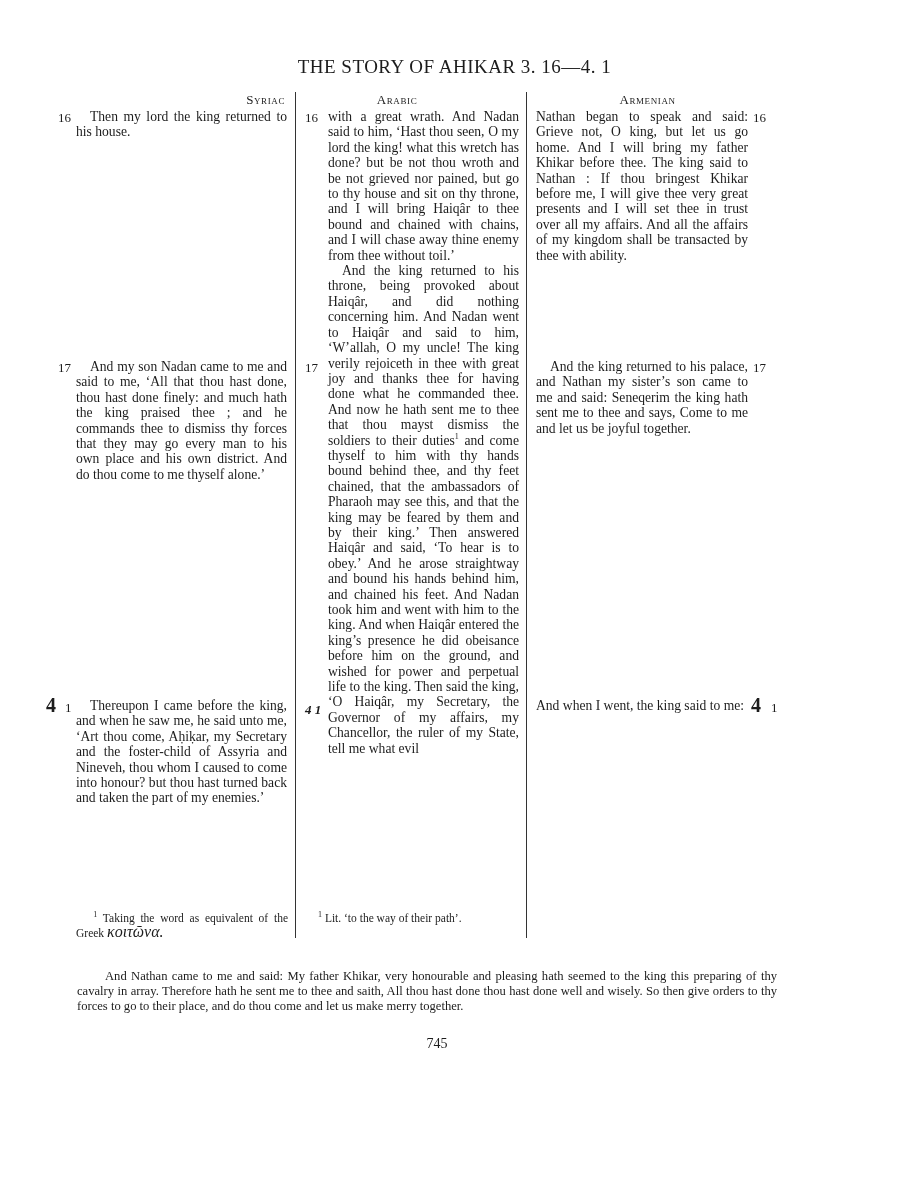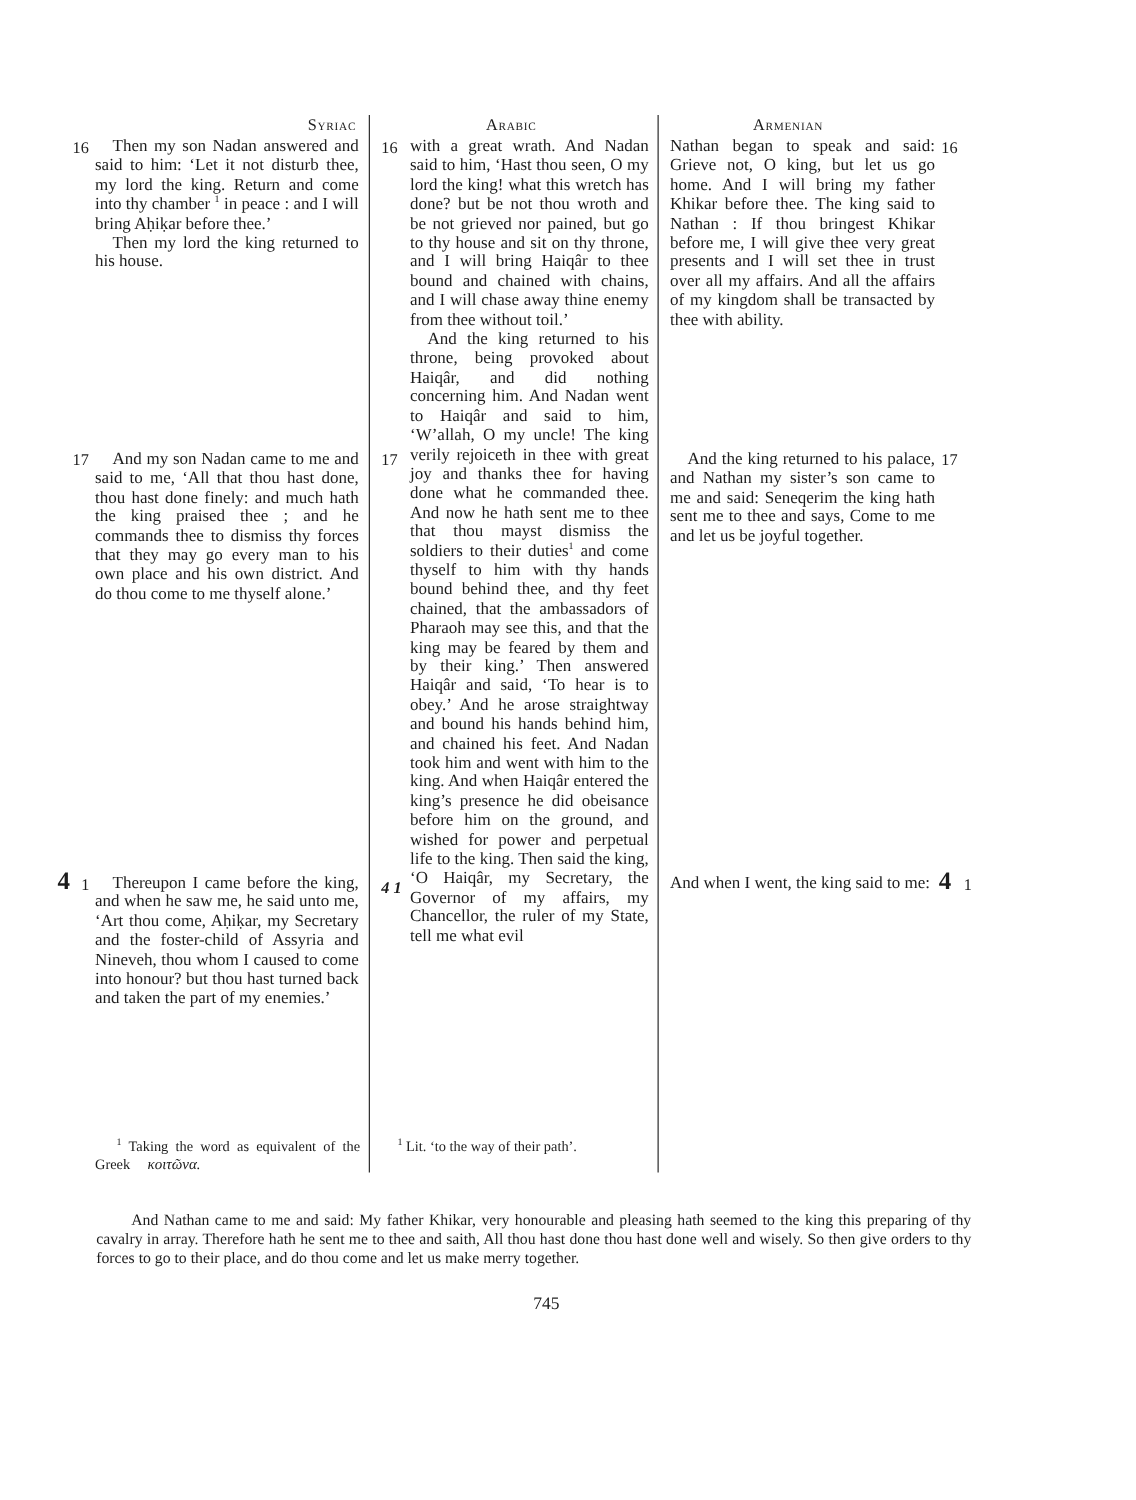--- a/index.html
+++ b/index.html
@@ -16,39 +16,39 @@
   .block p { margin: 0; text-indent: 0; }
   .block p.ind { text-indent: 14px; }
   .vnum { position: absolute; font-size: 13px; }
   .chap { position: absolute; font-size: 20px; font-weight: bold; }
   .fn { position: absolute; font-size: 11.5px; line-height: 13px; text-align: justify; }
   .fn sup, .block sup { font-size: 8px; vertical-align: super; line-height: 0; }
   .bottom { position: absolute; left: 77px; width: 700px; top: 969px; font-size: 12.6px;
             line-height: 15px; text-align: justify; font-family: "Liberation Serif", serif; }
   .bottom p { margin: 0; text-indent: 28px; }
   .folio { position: absolute; top: 1036px; left: 0; width: 874px; text-align: center; font-size: 14px; }
-  .greek { font-style: italic; font-size: 12px; margin-left: 11px; }
+  .greek { font-style: italic; font-size: 16px; }
 </style>
 </head>
 <body>
 
 <div class="page">
 
+  <div class="running-head">THE STORY OF AHIKAR 3. 16—4. 1</div>
 
   <div class="col-head" style="left:75px;width:210px;text-align:right;">Syriac</div>
-  <div class="col-head" style="left:299px;width:220px;">Arabic</div>
-  <div class="col-head" style="left:518px;width:225px;">Armenian</div>
+  <div class="col-head" style="left:287px;width:220px;">Arabic</div>
+  <div class="col-head" style="left:535px;width:225px;">Armenian</div>
 
   <div class="rule" style="left:295px;top:92px;height:846px;"></div>
   <div class="rule" style="left:526px;top:92px;height:846px;"></div>
 
   <div>
     <span class="vnum" style="left:58px;top:110px;">16</span>
     <div class="block" style="left:76px;top:109px;width:211px;">
-      <p class="ind"><span>Then my son Nadan answered and said to him: ‘Let it not disturb thee, my lord the king. Return and come into thy chamber</span> <sup>1</sup><span> in peace : and I will bring Aḥiḳar before thee.’</span></p>
       <p class="ind">Then my lord the king returned to his house.</p>
     </div>
 
     <span class="vnum" style="left:58px;top:360px;">17</span>
     <div class="block" style="left:76px;top:359px;width:211px;">
       <p class="ind">And my son Nadan came to me and said to me, ‘All that thou hast done, thou hast done finely: and much hath the king praised thee ; and he commands thee to dismiss thy forces that they may go every man to his own place and his own district. And do thou come to me thyself alone.’</p>
     </div>
 
     <span class="chap" style="left:46px;top:694px;">4</span>
     <span class="vnum" style="left:65px;top:700px;">1</span>

